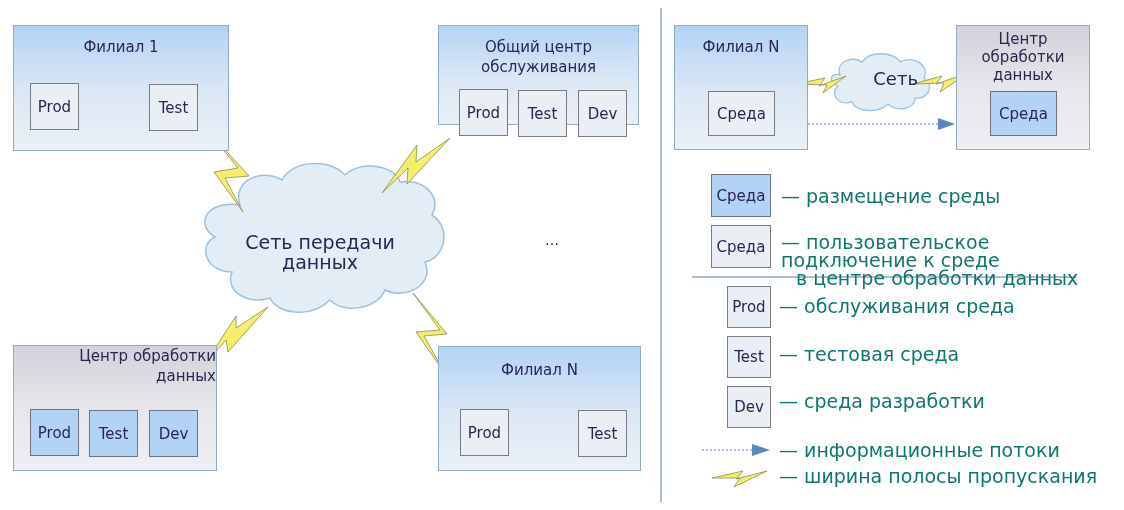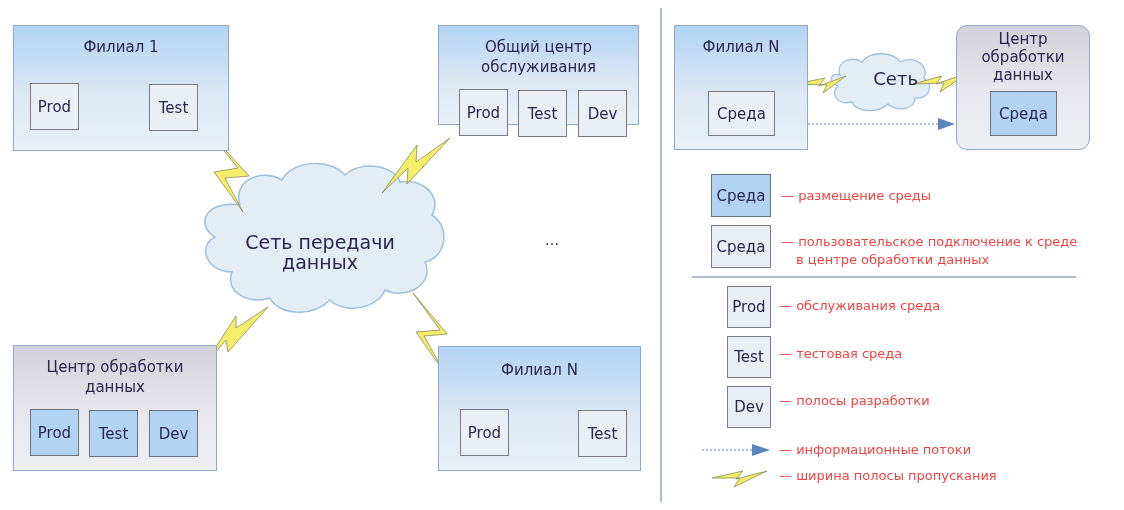--- a/index.html
+++ b/index.html
@@ -6,21 +6,21 @@
   body { width:1124px; height:510px; position:relative; overflow:hidden;
          font-family:"DejaVu Sans", sans-serif; color:#2b2550; }
   .abs { position:absolute; }
   .site { position:absolute; border:1px solid #8fa9c9; box-sizing:border-box; }
   .site.blue { background:linear-gradient(to bottom, #b3d3f5 0%, #dce8f4 55%, #eaf0f6 100%); }
   .site.gray { background:linear-gradient(to bottom, #d3d1da 0%, #e6e6ec 50%, #eeeff3 100%); }
   .site-title { position:absolute; left:0; right:0; text-align:center; font-size:15px; line-height:20px; color:#2b2550; }
   .env { position:absolute; box-sizing:border-box; border:1.5px solid #7a7a80; background:#e9eff5;
          display:flex; align-items:center; justify-content:center; font-size:15px; color:#2b2550; }
   .env.hosted { background:#b3d3f5; border-color:#6b7280; }
-  .legend-text { position:absolute; font-size:13px; line-height:18px; color:#ef4444; }
+  .legend-text { position:absolute; font-size:19px; line-height:18px; color:#0f766e; }
   .cloud-text { position:absolute; text-align:center; font-size:19px; line-height:20px; color:#2b2550; }
   svg { position:absolute; left:0; top:0; overflow:visible; }
 </style>
 </head>
 <body>
 
 <svg width="1124" height="510">
   <defs>
     <g id="bolt">
       
@@ -72,41 +72,41 @@
   <div class="site-title" style="top:11px;">
     <div>Общий центр</div>
     <div>обслуживания</div>
   </div>
   <div class="env" style="left:20px; top:63px; width:49px; height:47px;">Prod</div>
   <div class="env" style="left:79px; top:64px; width:49px; height:47px;">Test</div>
   <div class="env" style="left:139px; top:64px; width:49px; height:47px;">Dev</div>
 </div>
 
 <div class="site gray" style="left:13px; top:345px; width:204px; height:126px;">
-  <div class="site-title" style="top:11px;">
+  <div class="site-title" style="top:0;text-align:right;">
     <div>Центр обработки</div>
     <div>данных</div>
   </div>
   <div class="env hosted" style="left:16px; top:63px; width:49px; height:47px;">Prod</div>
   <div class="env hosted" style="left:75px; top:64px; width:49px; height:47px;">Test</div>
   <div class="env hosted" style="left:135px; top:64px; width:49px; height:47px;">Dev</div>
 </div>
 
 <div class="site blue" style="left:438px; top:346px; width:203px; height:125px;">
   <div class="site-title" style="top:13px;">Филиал N</div>
   <div class="env" style="left:21px; top:62px; width:49px; height:47px;">Prod</div>
   <div class="env" style="left:139px; top:63px; width:49px; height:47px;">Test</div>
 </div>
 
 <div class="site blue" style="left:674px; top:25px; width:134px; height:125px;">
   <div class="site-title" style="top:11px;">Филиал N</div>
   <div class="env" style="left:33px; top:65px; width:67px; height:45px;">Среда</div>
 </div>
 
-<div class="site gray" style="left:956px; top:25px; width:134px; height:125px;border-radius:11px;">
+<div class="site gray" style="left:956px; top:25px; width:134px; height:125px;">
   <div class="site-title" style="top:4px; line-height:18px;">
     <div>Центр</div>
     <div>обработки</div>
     <div>данных</div>
   </div>
   <div class="env hosted" style="left:33px; top:65px; width:67px; height:45px;">Среда</div>
 </div>
 <div class="abs" style="left:848px; top:68px; width:70px; text-align:right; font-size:18px;">Сеть</div>
 
 <div class="env hosted" style="left:711px; top:174px; width:60px; height:43px;">Среда</div>
@@ -118,16 +118,16 @@
   <div style="padding-left:15px;">в центре обработки данных</div>
 </div>
 
 <div class="env" style="left:727px; top:286px; width:44px; height:42px;">Prod</div>
 <div class="legend-text" style="left:779px; top:297px;">— обслуживания среда</div>
 
 <div class="env" style="left:727px; top:336px; width:44px; height:42px;">Test</div>
 <div class="legend-text" style="left:779px; top:345px;">— тестовая среда</div>
 
 <div class="env" style="left:727px; top:386px; width:44px; height:42px;">Dev</div>
-<div class="legend-text" style="left:779px; top:392px;">— полосы разработки</div>
+<div class="legend-text" style="left:779px; top:392px;">— среда разработки</div>
 
 <div class="legend-text" style="left:779px; top:441px;">— информационные потоки</div>
 <div class="legend-text" style="left:779px; top:467px;">— ширина полосы пропускания</div>
 
 </body></html>

